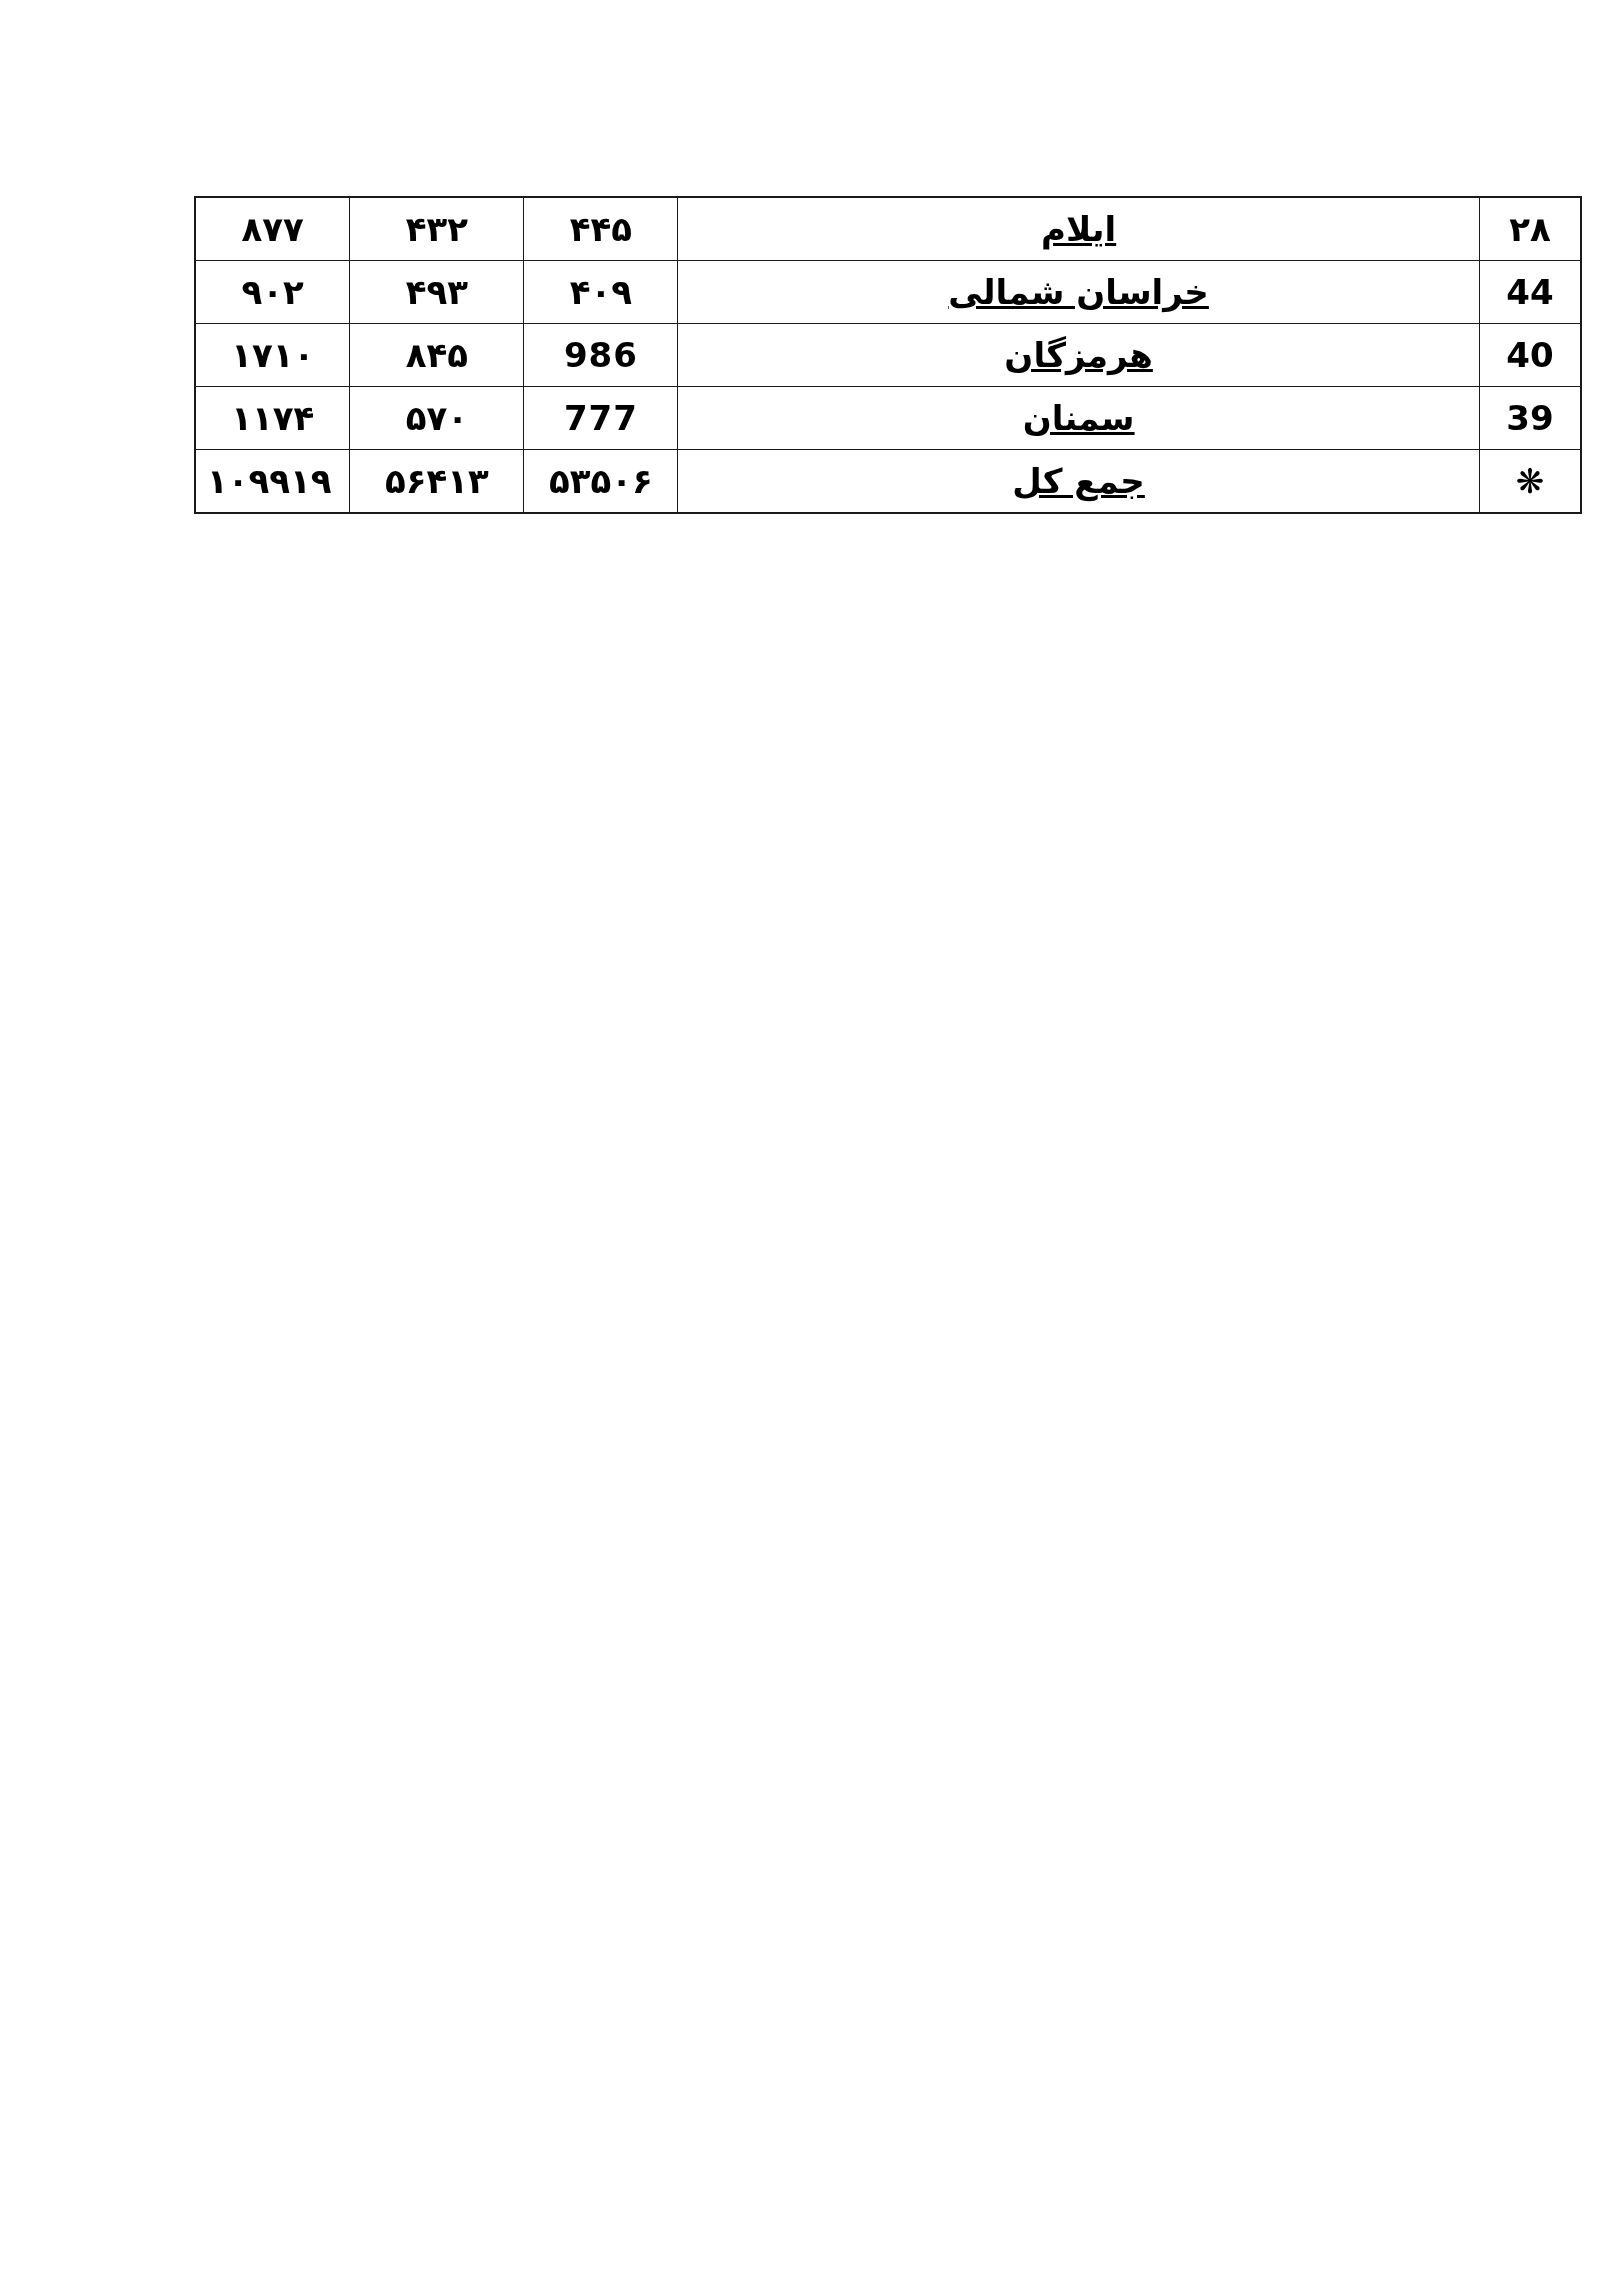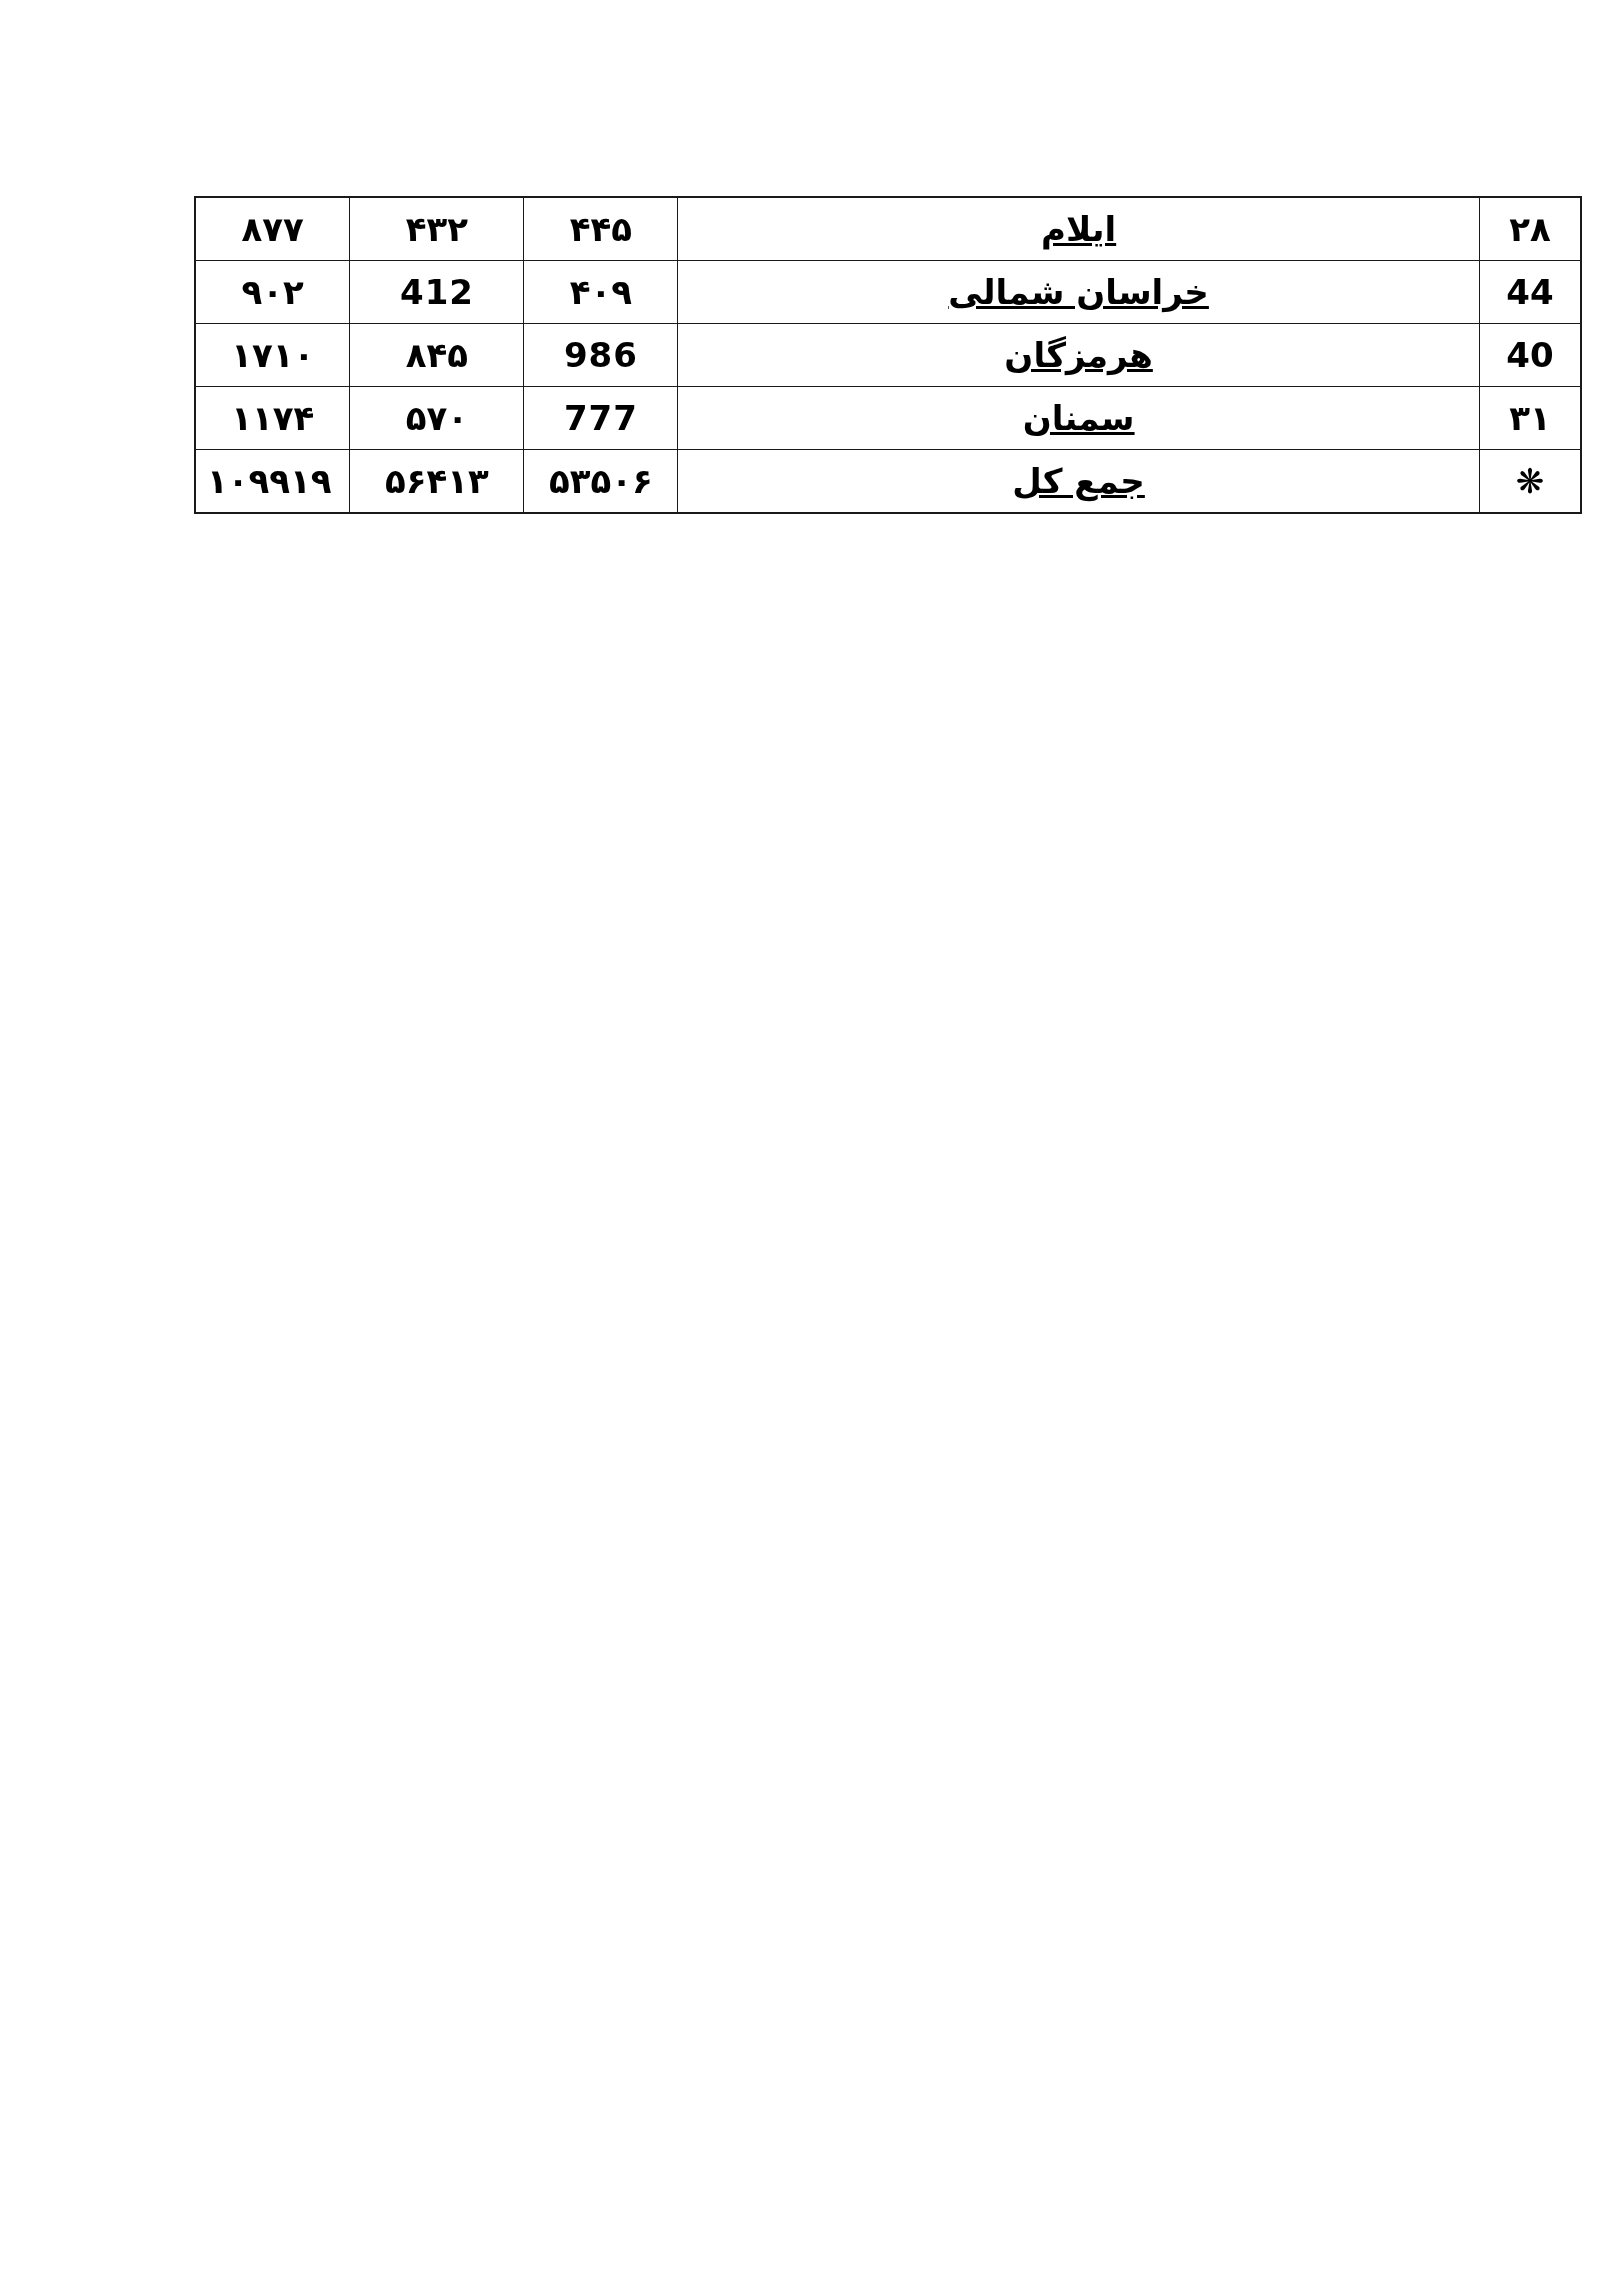--- a/index.html
+++ b/index.html
@@ -73,32 +73,32 @@
         <td class="cell-no">۲۸</td>
         <td class="cell-name">ایلام</td>
         <td class="cell-value">۴۴۵</td>
         <td class="cell-value">۴۳۲</td>
         <td class="cell-value">۸۷۷</td>
       </tr>
       <tr>
         <td class="cell-no">44</td>
         <td class="cell-name">خراسان شمالی</td>
         <td class="cell-value">۴۰۹</td>
-        <td class="cell-value">412</td>
+        <td class="cell-value">۴۹۳</td>
         <td class="cell-value">۹۰۲</td>
       </tr>
       <tr>
         <td class="cell-no">40</td>
         <td class="cell-name">هرمزگان</td>
         <td class="cell-value">986</td>
         <td class="cell-value">۸۴۵</td>
         <td class="cell-value">۱۷۱۰</td>
       </tr>
       <tr>
-        <td class="cell-no">۳۱</td>
+        <td class="cell-no">39</td>
         <td class="cell-name">سمنان</td>
         <td class="cell-value">777</td>
         <td class="cell-value">۵۷۰</td>
         <td class="cell-value">۱۱۷۴</td>
       </tr>
       <tr>
         <td class="cell-no cell-marker">❋</td>
         <td class="cell-name">جمع کل</td>
         <td class="cell-value">۵۳۵۰۶</td>
         <td class="cell-value">۵۶۴۱۳</td>

